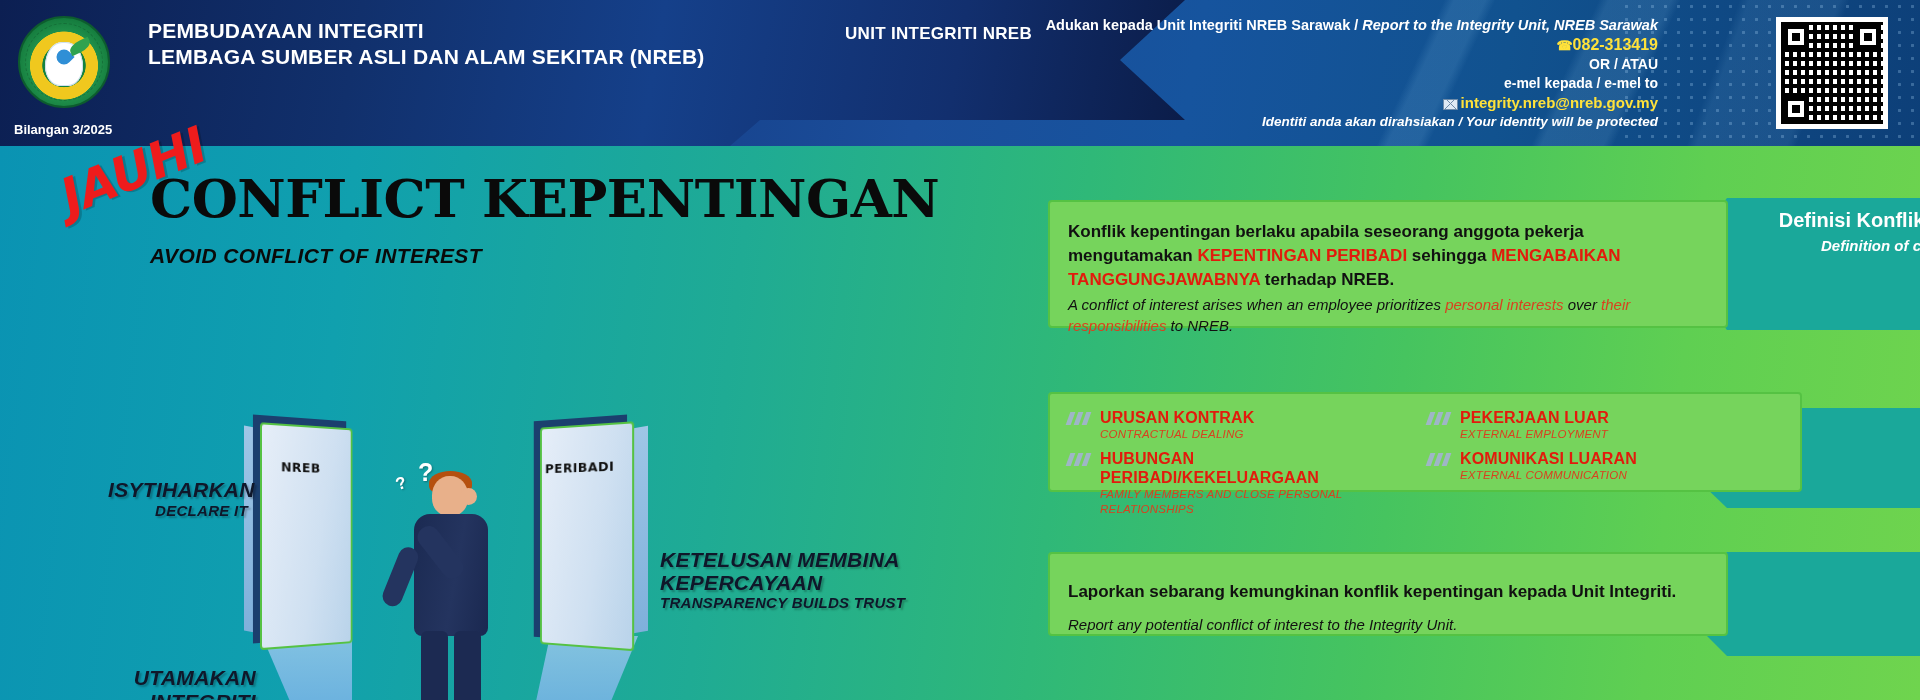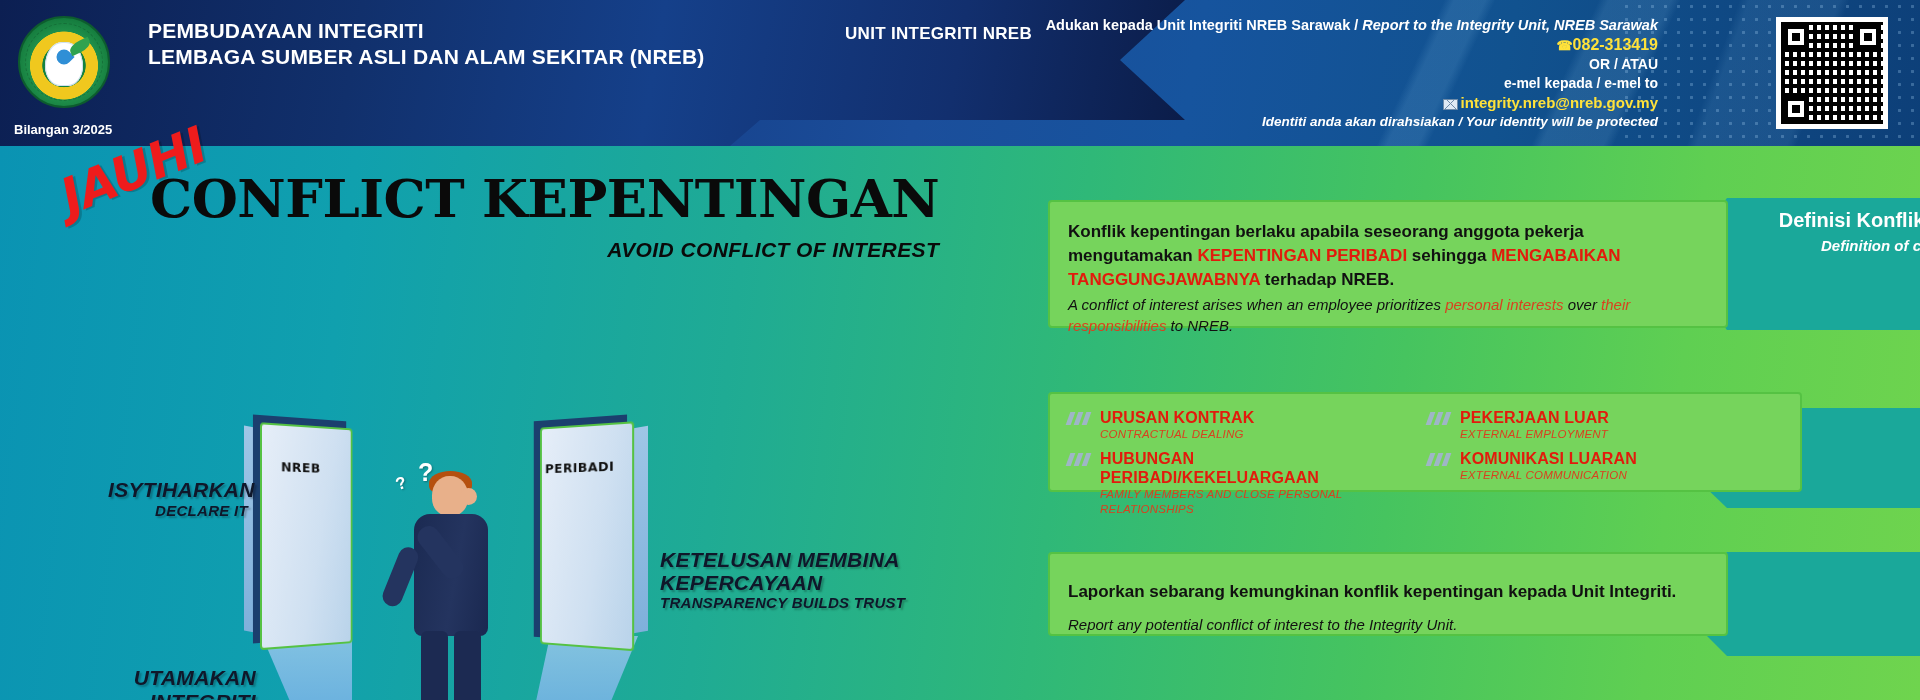--- a/index.html
+++ b/index.html
@@ -177,21 +177,21 @@
 
   .title-wrap { position: absolute; top: 24px; left: 150px; }
   .title-main {
     font-family: "DejaVu Serif", serif;
     font-size: 53px; font-weight: bold; color: #0a0a0a;
     letter-spacing: -0.5px; line-height: 56px; white-space: nowrap;
   }
   .title-sub {
     font-family: "Liberation Sans", sans-serif;
     font-size: 21px; font-weight: bold; font-style: italic;
-    color: #0a0a0a; text-align: right; margin-top: 12px;
+    color: #0a0a0a; text-align: left; margin-top: 18px;
     letter-spacing: 0.4px;
   }
   .title-jauhi {
     position: absolute;
     top: -28px; left: -92px;
     font-family: "DejaVu Sans", sans-serif;
     font-size: 50px; font-weight: bold; font-style: italic;
     color: #ee1c1c;
     transform: rotate(-22deg);
     letter-spacing: -1px;

